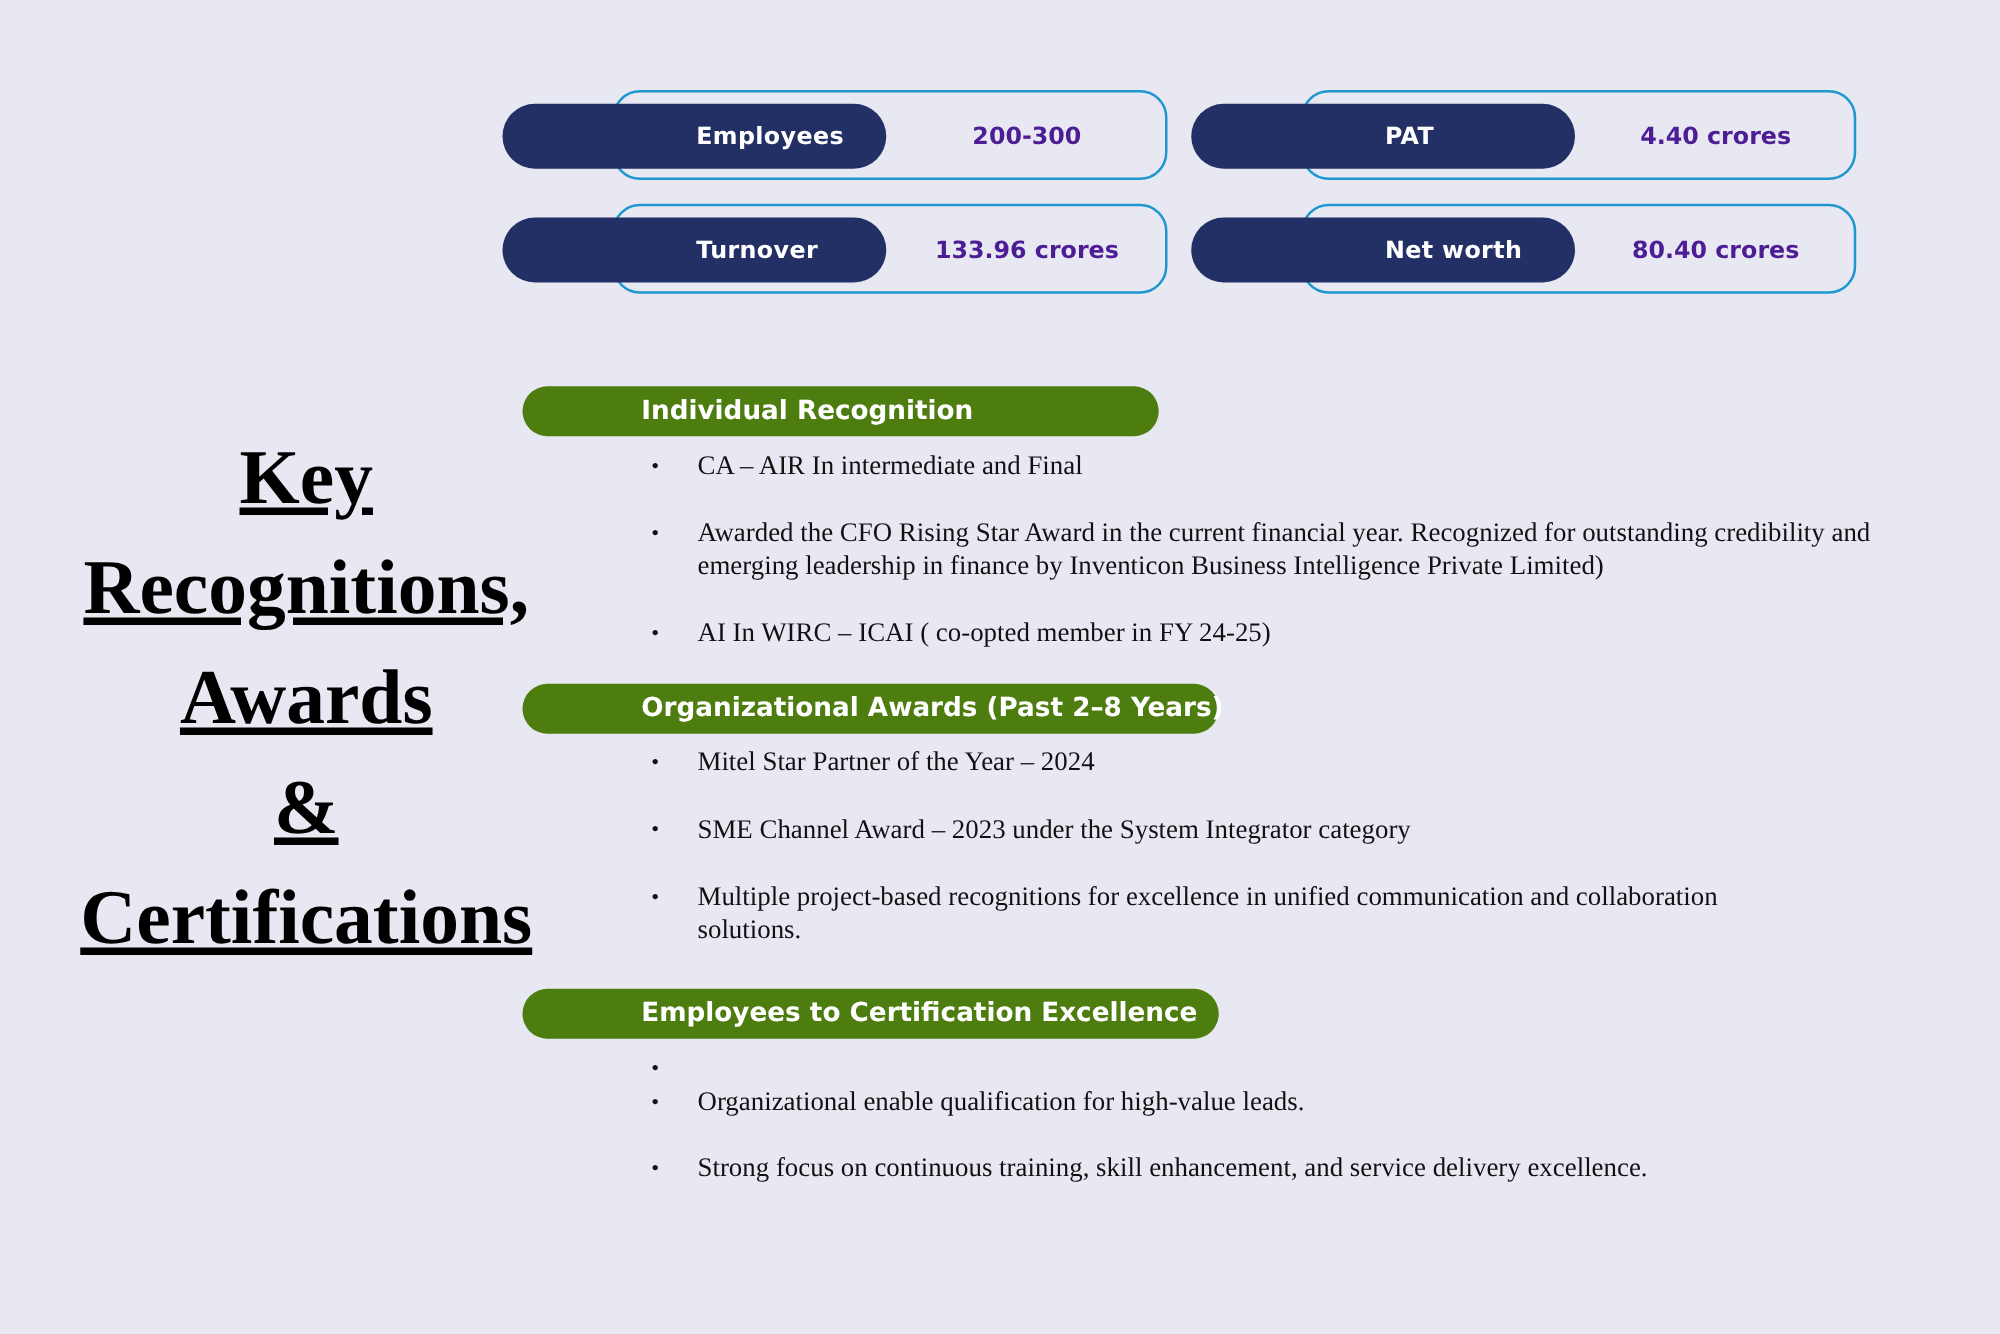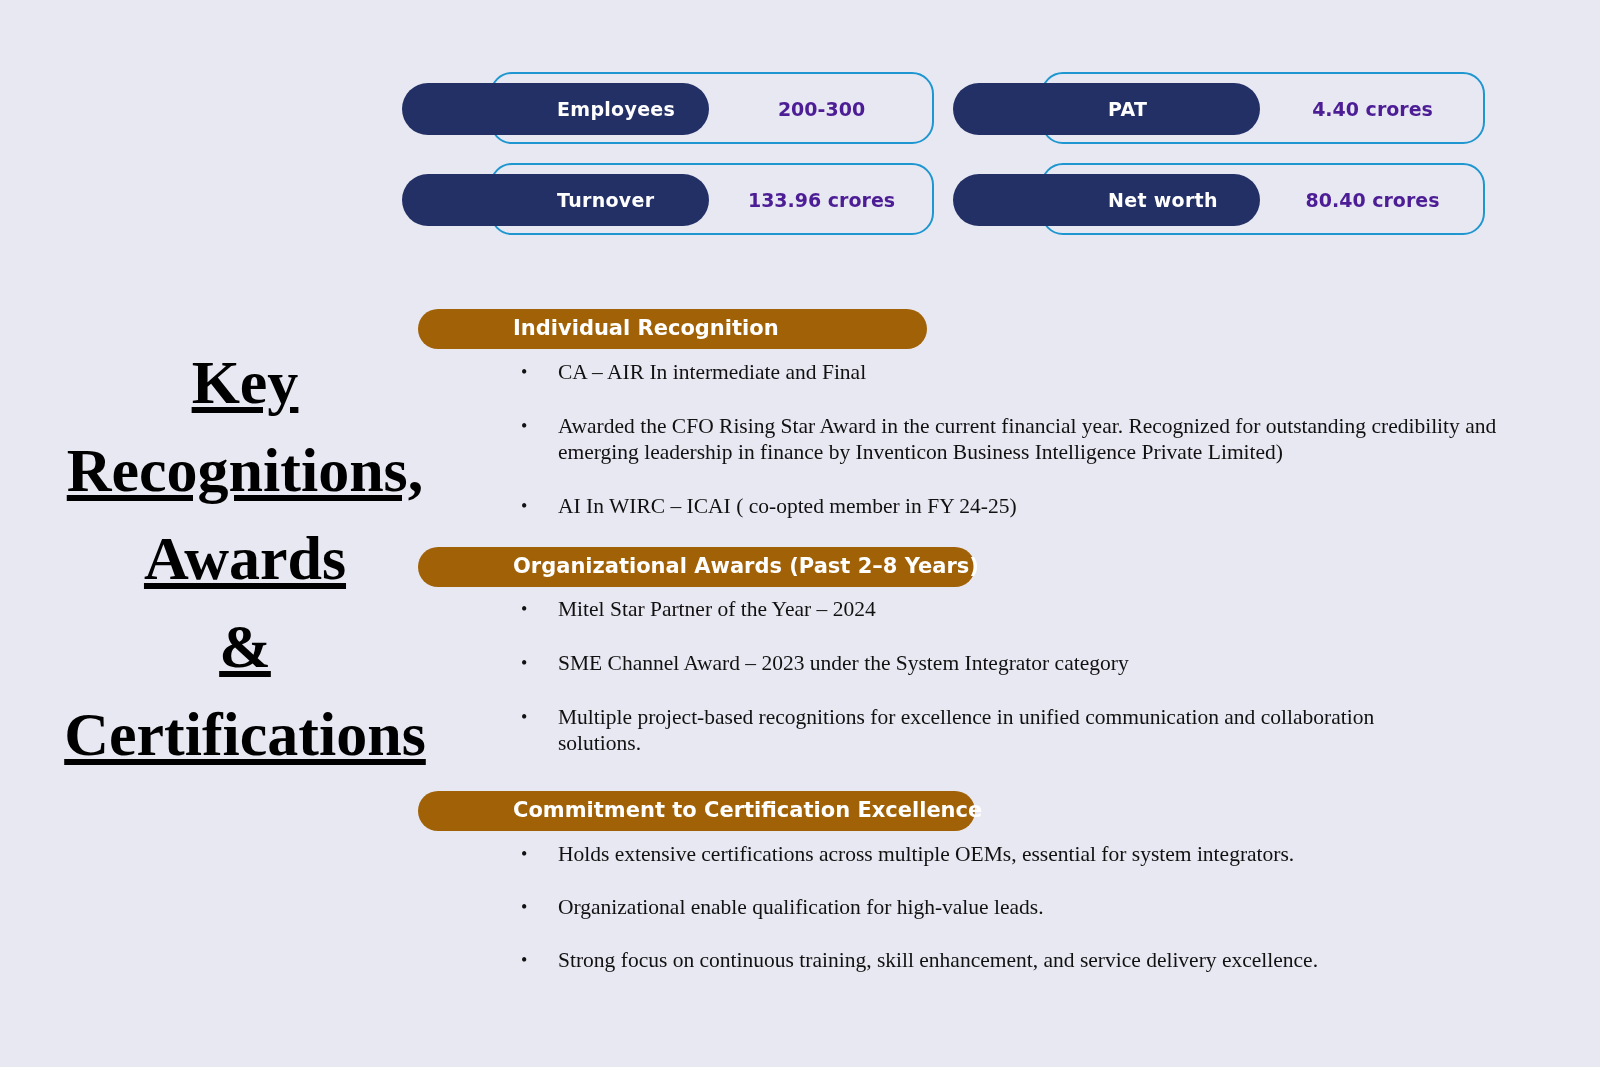--- a/index.html
+++ b/index.html
@@ -73,21 +73,21 @@
       font-family: "Liberation Serif", serif;
       font-weight: bold;
       font-size: 62px;
       line-height: 88px;
       color: #000;
     }
     .title-block div { white-space: nowrap; text-decoration: underline; }
     .section-header {
       position: absolute;
       height: 40px;
-      background: #a16207;
+      background: #4d7c0f;
       border-radius: 20px;
       color: #fff;
       font-family: "DejaVu Sans", sans-serif;
       font-weight: bold;
       font-size: 21px;
       line-height: 38px;
       padding-left: 95px;
       box-sizing: border-box;
       white-space: nowrap;
     }
@@ -175,25 +175,24 @@
   <li style="margin-bottom:28px;">
     <span class="bullet-dot">•</span>
     <span>SME Channel Award – 2023 under the System Integrator category</span>
   </li>
   <li style="width:900px;">
     <span class="bullet-dot">•</span>
     <span>Multiple project-based recognitions for excellence in unified communication and collaboration solutions.</span>
   </li>
 </ul>
 
-<div class="section-header" style="left:418px; top:791px; width:557px;">Commitment to Certification Excellence</div>
+<div class="section-header" style="left:418px; top:791px; width:557px;">Employees to Certification Excellence</div>
 <ul class="bullets" style="top:841px;">
   <li style="margin-bottom:27px;">
     <span class="bullet-dot">•</span>
-    <span>Holds extensive certifications across multiple OEMs, essential for system integrators.</span>
   </li>
   <li style="margin-bottom:27px;">
     <span class="bullet-dot">•</span>
     <span>Organizational enable qualification for high-value leads.</span>
   </li>
   <li>
     <span class="bullet-dot">•</span>
     <span>Strong focus on continuous training, skill enhancement, and service delivery excellence.</span>
   </li>
 </ul>

